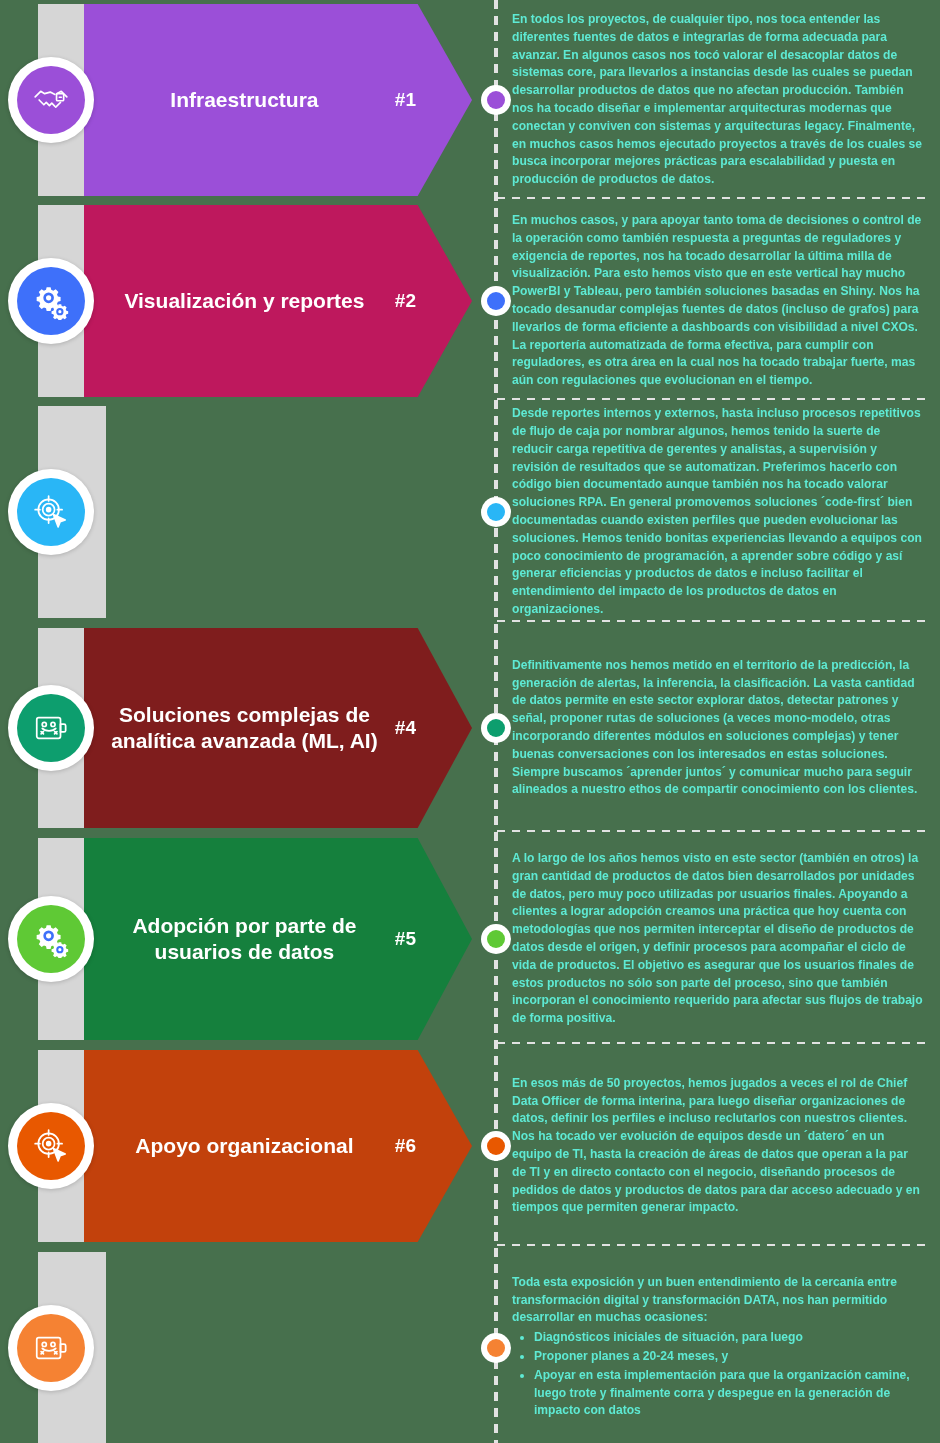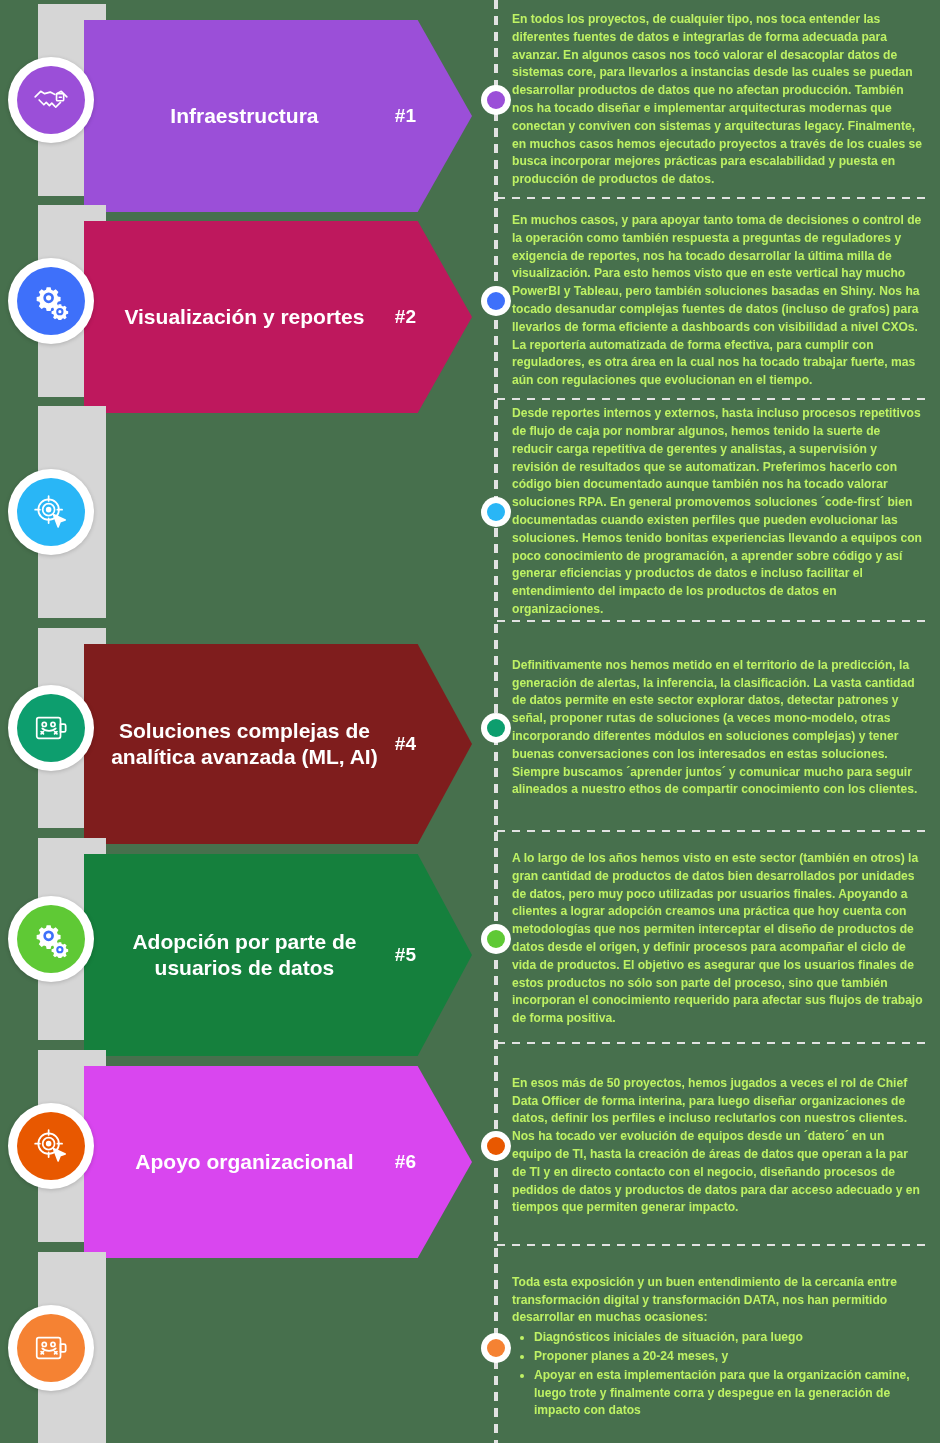--- a/index.html
+++ b/index.html
@@ -58,21 +58,20 @@
     left: 84px;
     top: 0;
     height: 100%;
     width: 388px;
     clip-path: polygon(0 0, 86% 0, 100% 50%, 86% 100%, 0 100%);
     display: flex;
     align-items: center;
     justify-content: center;
     padding-left: 24px;
     padding-right: 56px;
-    margin-top: 16px;
   }
 
   .band-inner {
     display: flex;
     align-items: center;
     justify-content: center;
     width: 100%;
     gap: 14px;
   }
 
@@ -144,21 +143,21 @@
   
   .desc {
     position: absolute;
     left: 512px;
     top: 0;
     width: 416px;
     height: 100%;
     display: flex;
     flex-direction: column;
     justify-content: center;
-    color: #bef264;
+    color: #5eead4;
     font-size: 12.1px;
     font-weight: bold;
     line-height: 1.47;
     text-align: left;
     padding-right: 4px;
   }
   .desc p { margin: 0; }
   .desc ul {
     margin: 2px 0 0 0;
     padding-left: 22px;
@@ -318,21 +317,21 @@
         </div>
         <div class="dot">
           <i style="background:#5fc935"></i>
         </div>
         <div class="desc">
           <p>A lo largo de los años hemos visto en este sector (también en otros) la gran cantidad de productos de datos bien desarrollados por unidades de datos, pero muy poco utilizadas por usuarios finales. Apoyando a clientes a lograr adopción creamos una práctica que hoy cuenta con metodologías que nos permiten interceptar el diseño de productos de datos desde el origen, y definir procesos para acompañar el ciclo de vida de productos. El objetivo es asegurar que los usuarios finales de estos productos no sólo son parte del proceso, sino que también incorporan el conocimiento requerido para afectar sus flujos de trabajo de forma positiva.</p>
         </div>
       </div>
       <div class="row" style="top: 1050px; height: 192px;">
         <div class="plate"></div>
-        <div class="band" style="background:#d946ef">
+        <div class="band" style="background:#c2410c">
           <div class="band-inner">
             <div class="band-title">Apoyo organizacional</div>
             <div class="band-num">#6</div>
           </div>
         </div>
         <div class="badge-wrap">
           <div class="badge" style="background:#e85800">
             <span>
               <svg viewBox="0 0 48 48" fill="none" stroke="#fff" stroke-width="2.2" stroke-linecap="round" stroke-linejoin="round">
       <circle cx="21" cy="21" r="13"></circle>

